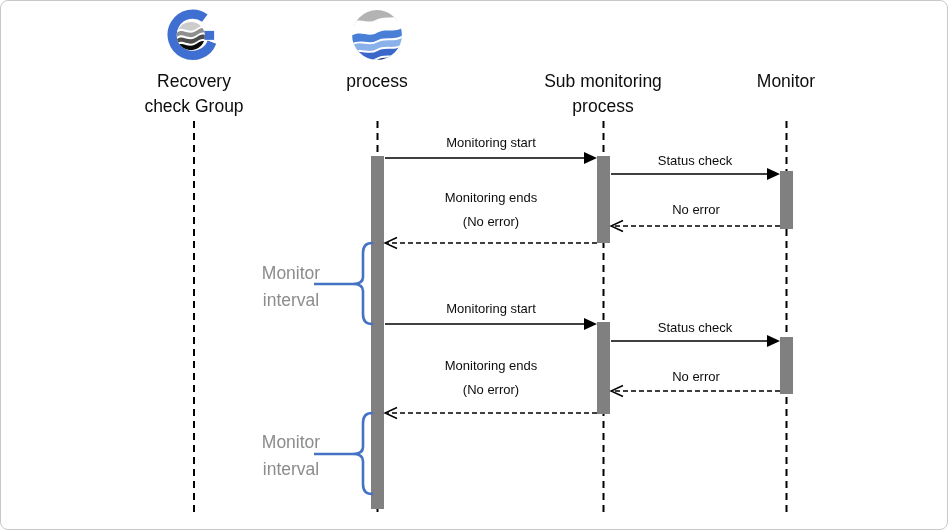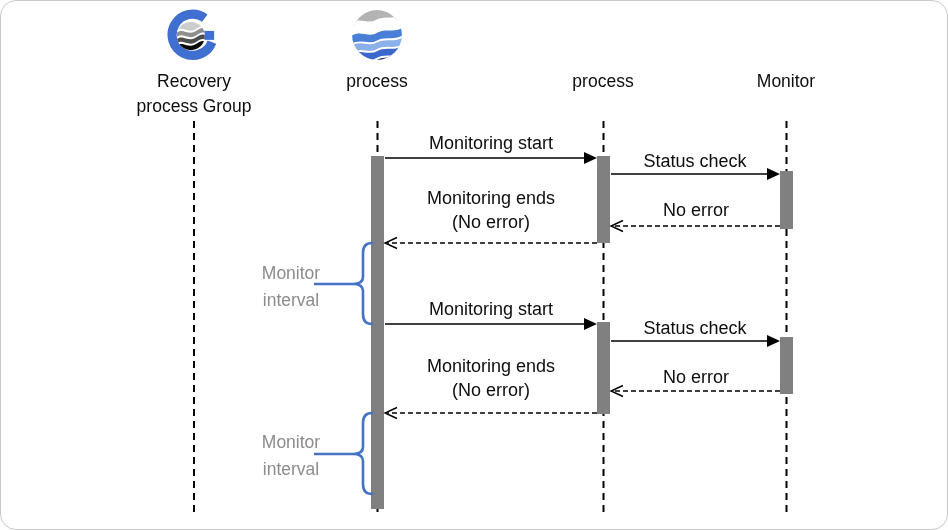--- a/index.html
+++ b/index.html
@@ -1,36 +1,36 @@
 <!DOCTYPE html>
 <html><head>
 <meta charset="utf-8">
 <style>
   html,body{margin:0;padding:0;background:#ffffff;}
   .canvas{
     position:relative;
     width:948px;height:530px;
     background:#ffffff;
     border:1px solid #c9c9c9;
-    border-radius:16px;
+    border-radius:8px;
     box-sizing:border-box;
     font-family:"Liberation Sans","DejaVu Sans",sans-serif;
     color:#0d0d0d;
     overflow:hidden;
   }
   .layer{position:absolute;left:0;top:0;}
   .hdr{
     position:absolute;width:220px;text-align:center;
     font-size:17.5px;line-height:25px;color:#0d0d0d;
   }
   .hdr span{display:block;}
   .icon{position:absolute;width:52px;height:52px;}
   .msg{
     position:absolute;text-align:center;
-    font-size:18px;line-height:24px;color:#0d0d0d;white-space:nowrap;
+    font-size:13px;line-height:24px;color:#0d0d0d;white-space:nowrap;
   }
   .msg span{display:block;}
   .interval{
     position:absolute;width:130px;text-align:center;
     font-size:17.5px;line-height:27px;color:#8c8c8c;
   }
   .interval span{display:block;}
 </style>
 </head>
 <body>
@@ -129,26 +129,27 @@
         <path d="M0,17 C9,11 16,19 24,14 C32,9 40,15 48,9" fill="none" stroke="#ffffff" stroke-width="8"></path>
         <path d="M0,33 C9,27 16,35 24,30 C32,25 40,31 48,25" fill="none" stroke="#ffffff" stroke-width="1.8"></path>
         <path d="M0,41 C9,35 16,43 24,38 C32,33 40,39 48,33" fill="none" stroke="#ffffff" stroke-width="1.8"></path>
         <path d="M0,49 C9,43 16,51 24,46 C32,41 40,47 48,41" fill="none" stroke="#ffffff" stroke-width="1.8"></path>
       </g>
     </svg>
   </div>
 
   <div class="hdr" style="left:83px;top:68px;">
     <span>Recovery</span>
-    <span>process Group</span>
+    <span>check Group</span>
   </div>
   <div class="hdr" style="left:266px;top:68px;">
     <span>process</span>
   </div>
   <div class="hdr" style="left:492px;top:68px;">
+    <span>Sub monitoring</span>
     <span>process</span>
   </div>
   <div class="hdr" style="left:675px;top:68px;">
     <span>Monitor</span>
   </div>
 
   <div class="msg" style="left:380px;top:130px;width:220px;">
     <span>Monitoring start</span>
   </div>
   <div class="msg" style="left:584px;top:148px;width:220px;">

